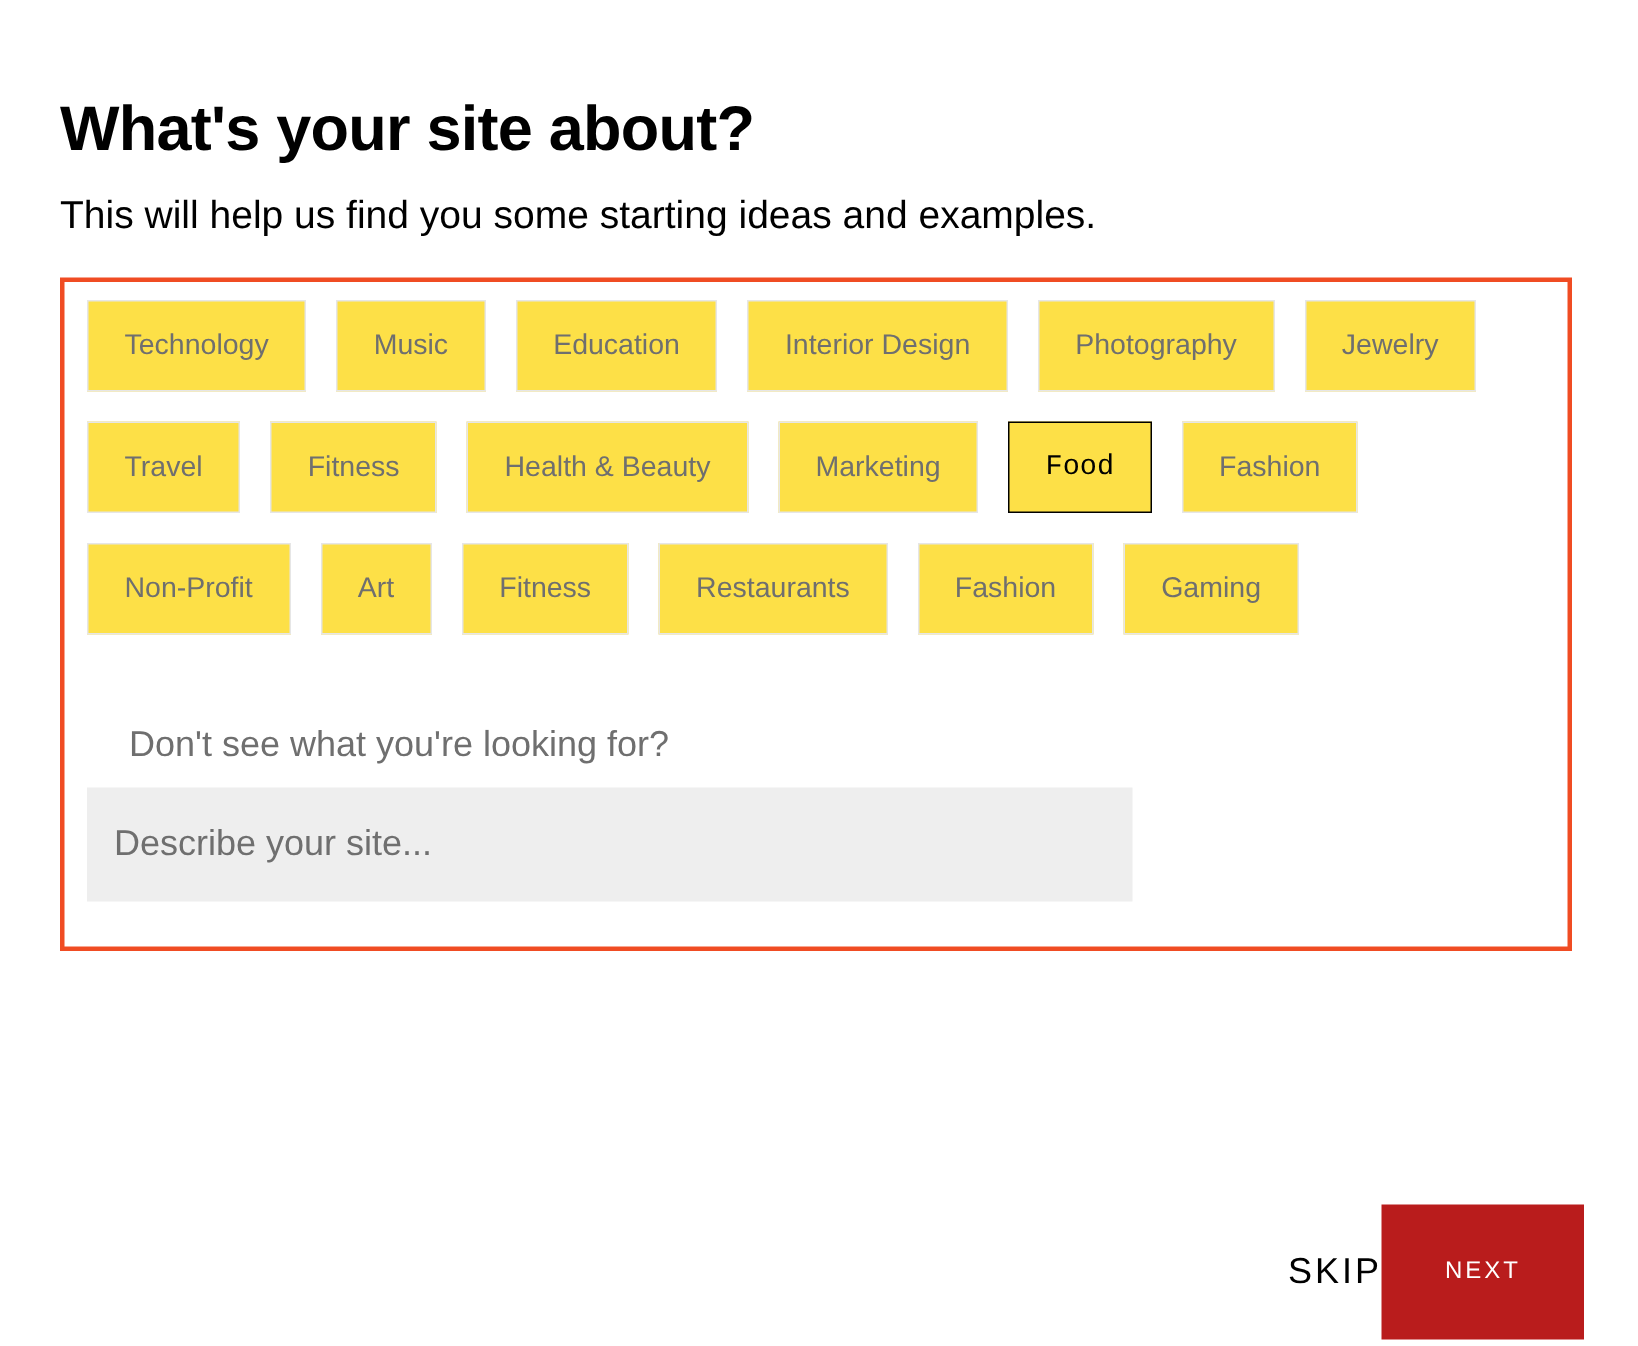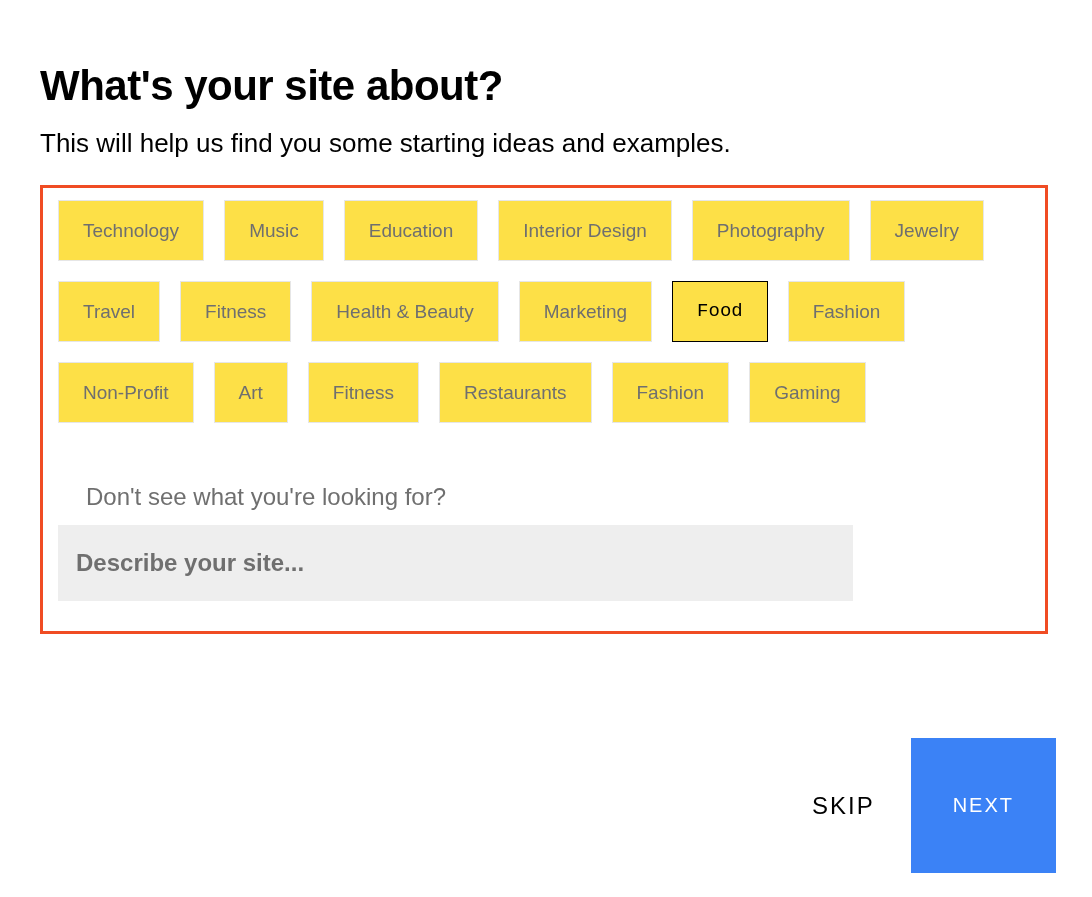--- a/index.html
+++ b/index.html
@@ -59,59 +59,57 @@
       color: #000000;
       font-family: Liberation Mono, monospace;
     }
     .prompt-label {
       font-size: 24px;
       color: #6f6f6f;
       margin-bottom: 14px;
       margin-left: 28px;
     }
     .describe-input {
-      width: 795px;
+      width: 697px;
       height: 76px;
       background: #eeeeee;
       border: none;
       font-size: 24px;
       color: #6f6f6f;
       padding: 0 18px;
       font-family: inherit;
       outline: none;
-      font-weight: bold;
     }
     .describe-input::placeholder {
       color: #6f6f6f;
     }
     .footer-actions {
       position: absolute;
       right: 36px;
-      bottom: 24px;
+      bottom: 4px;
       display: flex;
-      gap: 36px;
     }
     .skip-button {
       background: none;
       border: none;
       font-size: 24px;
       font-weight: 500;
       letter-spacing: 2px;
       color: #000000;
       cursor: pointer;
       font-family: inherit;
     }
     .next-button {
-      background: #3b82f6;
+      background: #b91c1c;
       color: #ffffff;
       border: none;
-      font-size: 20px;
+      font-size: 16px;
       font-weight: 500;
       letter-spacing: 2px;
-      padding: 56px 42px;
+      padding: 36px 42px;
       cursor: pointer;
       font-family: inherit;
     }
   </style>
 </head>
 <body>
 
 <div class="container">
   <h1 class="heading">What's your site about?</h1>
   <p class="subheading">This will help us find you some starting ideas and examples.</p>

